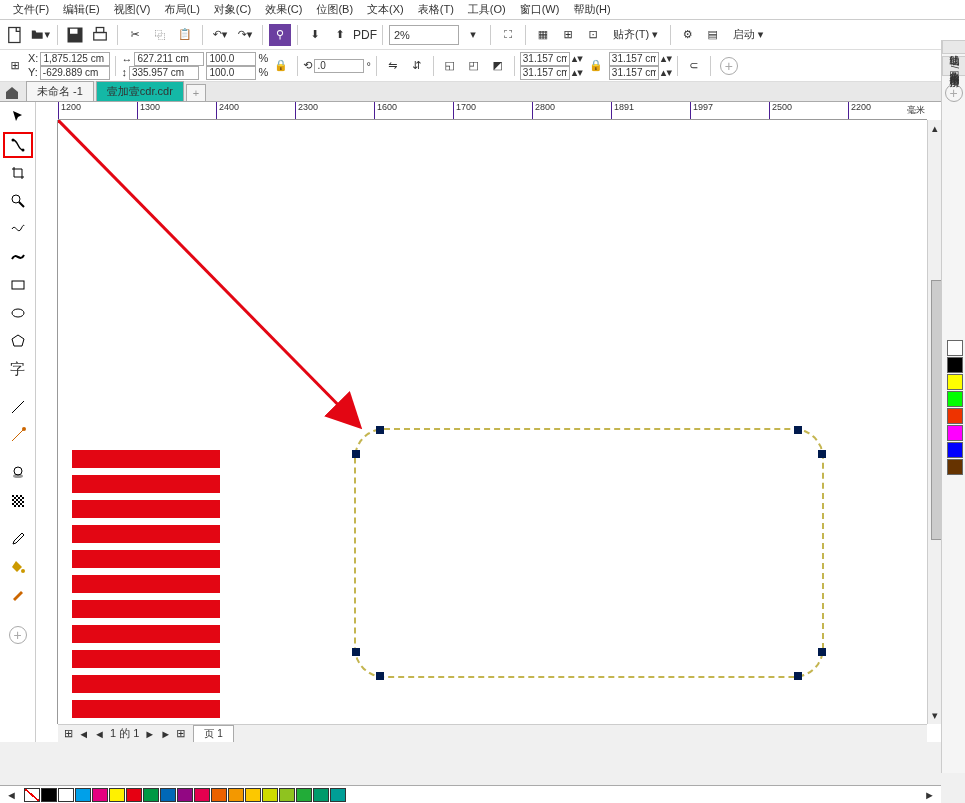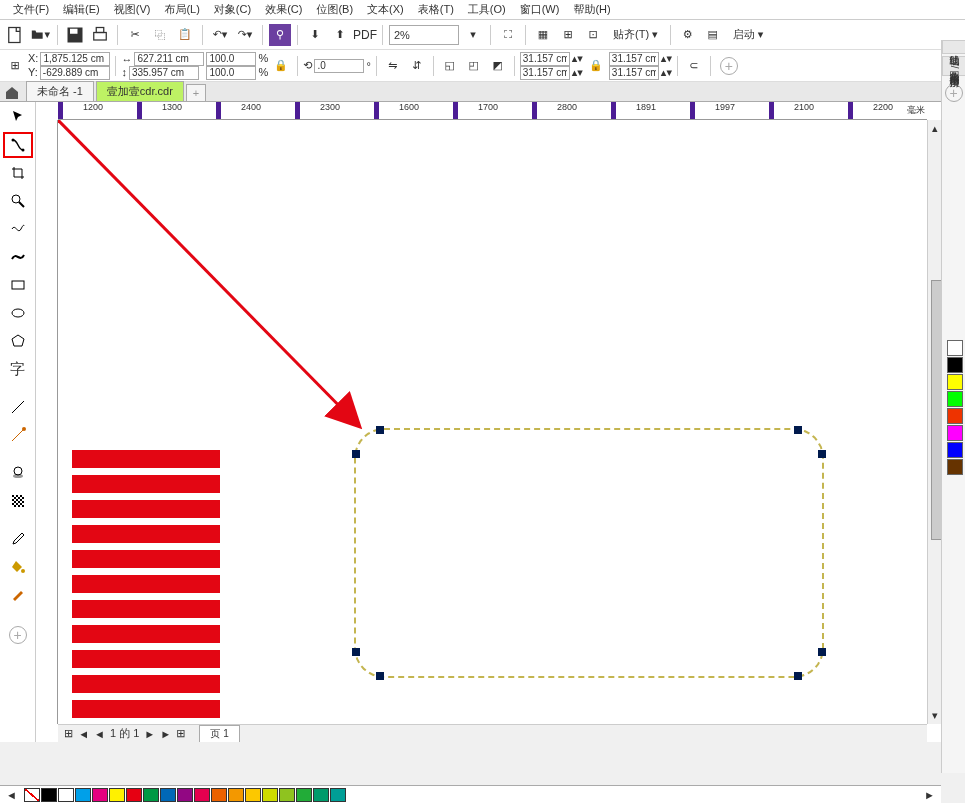--- a/index.html
+++ b/index.html
@@ -10,44 +10,44 @@
 .tb-btn{width:22px;height:22px;display:flex;align-items:center;justify-content:center;background:#fff;border:1px solid transparent}
 .sep{width:1px;height:20px;background:#ccc;margin:0 3px}
 .zoom-sel{width:70px;height:20px;border:1px solid #aaa;background:#fff;padding:0 4px;font-size:11px}
 .prop-bar{display:flex;align-items:center;background:#fff;height:32px;border-bottom:1px solid #ddd;padding:0 4px;gap:2px}
 .coord-box{display:flex;flex-direction:column;font-size:10px;line-height:13px}
 .coord-row{display:flex;align-items:center;gap:2px}
 .coord-input{width:70px;height:14px;border:1px solid #aaa;font-size:10px;padding:0 2px;background:#fff}
 .small-input{width:50px;height:14px;border:1px solid #aaa;font-size:10px;padding:0 2px;background:#fff}
 .tabs{display:flex;background:#e8e8e8;height:20px;align-items:flex-end;border-bottom:1px solid #aaa}
 .tab{padding:2px 10px;background:#f5f5f5;border:1px solid #aaa;border-bottom:none;margin-left:2px;font-size:11px}
-.tab.active{background:#bef264}
+.tab.active{background:#14b8a6}
 .home-icon{width:16px;height:16px;margin:0 4px}
 .work-area{position:relative;display:flex;height:640px}
 .toolbox{width:36px;background:#fff;border-right:1px solid #ccc;display:flex;flex-direction:column;align-items:center;padding-top:2px;gap:2px}
 .tool{width:30px;height:26px;display:flex;align-items:center;justify-content:center;background:#fff;border:1px solid transparent;position:relative}
 .tool.selected{border:2px solid #e00;background:#fff}
 .tool svg{width:16px;height:16px}
 .canvas-wrap{flex:1;position:relative;background:#fff;overflow:hidden}
 .ruler-h{position:absolute;top:0;left:22px;right:18px;height:18px;background:#fff;border-bottom:1px solid #999;display:flex}
-.ruler-h .tick{flex:1;border-left:5px solid #4c1d95;font-size:9px;padding-left:20px;position:relative}
+.ruler-h .tick{flex:1;border-left:1px solid #4c1d95;font-size:9px;padding-left:2px;position:relative}
 .ruler-v{position:absolute;top:18px;left:0;width:22px;bottom:18px;background:#fff;border-right:1px solid #999}
 .ruler-unit{position:absolute;top:2px;right:20px;font-size:9px}
 .canvas{position:absolute;top:18px;left:22px;right:18px;bottom:18px;background:#fff}
 .red-bars{position:absolute;left:14px;top:330px;width:148px}
 .red-bar{height:18px;background:#e30613;margin-bottom:7px}
 .sel-rect{position:absolute;left:296px;top:308px;width:470px;height:250px;border:2px dashed #c4b550;border-radius:30px}
 .node{position:absolute;width:8px;height:8px;background:#001a4d}
 .arrow-line{position:absolute;top:0;left:0;pointer-events:none}
 .vscroll{position:absolute;right:0;top:18px;width:18px;bottom:18px;background:#f0f0f0;border-left:1px solid #ccc}
 .vscroll-thumb{position:absolute;right:2px;width:12px;background:#ccc;border:1px solid #999}
 .hscroll{position:absolute;bottom:0;left:22px;right:18px;height:18px;background:#f0f0f0;border-top:1px solid #ccc;display:flex;align-items:center}
 .page-nav{display:flex;align-items:center;gap:1px;padding:0 4px;font-size:10px}
 .page-nav span{padding:0 2px}
-.page-tab{padding:1px 10px;background:#fff;border:1px solid #aaa;font-size:10px;margin-left:8px}
+.page-tab{padding:1px 10px;background:#fff;border:1px solid #aaa;font-size:10px;margin-left:2px}
 .right-panel{width:20px;background:#e8e8e8;border-left:1px solid #ccc;writing-mode:vertical-rl;text-align:center;padding-top:10px;font-size:10px}
 .far-right{position:absolute;right:0;top:40px;width:24px;bottom:30px;background:#f5f5f5;border-left:1px solid #ccc}
 .vlabel{writing-mode:vertical-rl;font-size:10px;padding:6px 4px;background:#e8e8e8;margin-bottom:2px;border:1px solid #ccc}
 .color-palette{position:absolute;bottom:0;left:0;right:24px;height:18px;background:#fff;border-top:1px solid #aaa;display:flex;align-items:center}
 .swatch{width:16px;height:14px;border:1px solid #333;margin-left:1px}
 .swatch.none{background:#fff;position:relative}
 .swatch.none::after{content:"";position:absolute;left:0;top:0;right:0;bottom:0;background:linear-gradient(to top right,transparent 45%,#e00 45%,#e00 55%,transparent 55%)}
 .close-x{position:absolute;right:26px;top:102px;font-size:12px;color:#888;cursor:pointer}
 .color-strip{position:absolute;right:2px;top:300px;width:16px}
 .color-strip div{height:16px;width:16px;border:1px solid #666;margin-bottom:1px}
@@ -304,21 +304,21 @@
     <div class="ruler-h">
       <div class="tick">1200</div>
         <div class="tick">1300</div>
         <div class="tick">2400</div>
         <div class="tick">2300</div>
         <div class="tick">1600</div>
         <div class="tick">1700</div>
         <div class="tick">2800</div>
         <div class="tick">1891</div>
         <div class="tick">1997</div>
-        <div class="tick">2100</div>
+        <div class="tick">2500</div>
         <div class="tick">2200</div>
     </div>
     <span class="ruler-unit">毫米</span>
     <div class="ruler-v"></div>
 
     <div class="canvas">
 
       <svg class="arrow-line" width="340" height="320">
         <defs>
             <marker id="ah" markerWidth="12" markerHeight="12" refX="10" refY="6" orient="auto">

